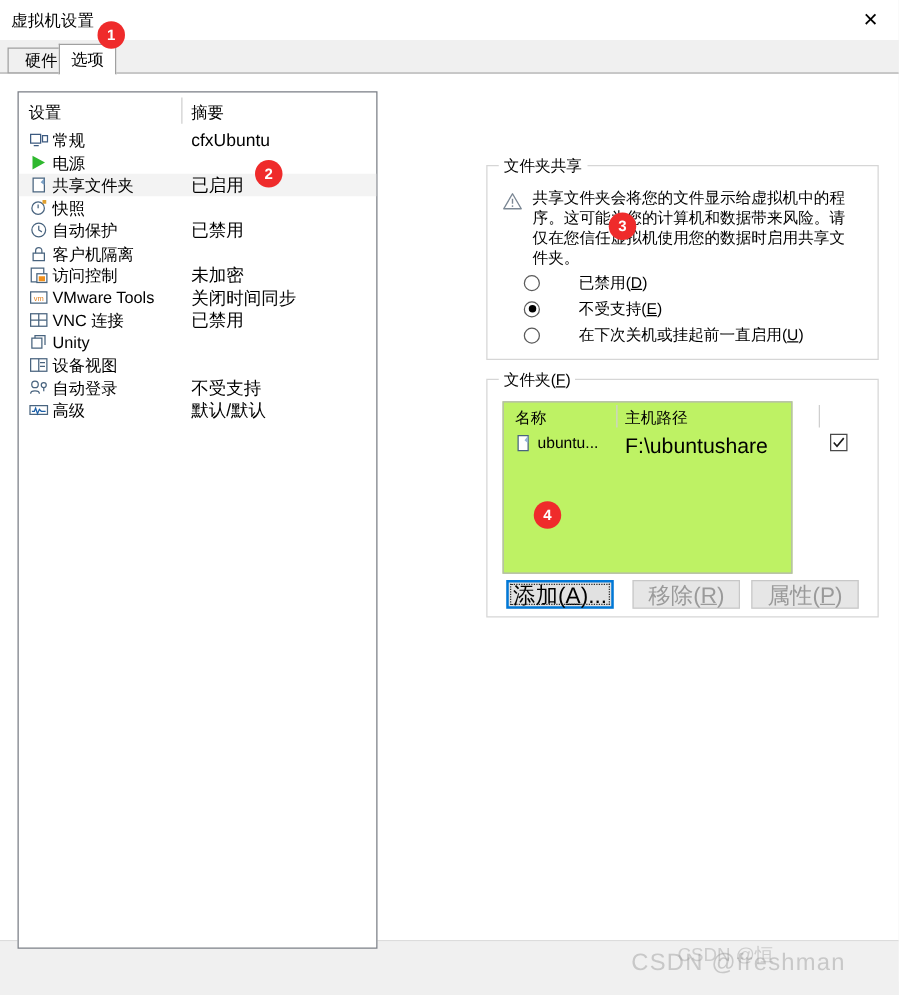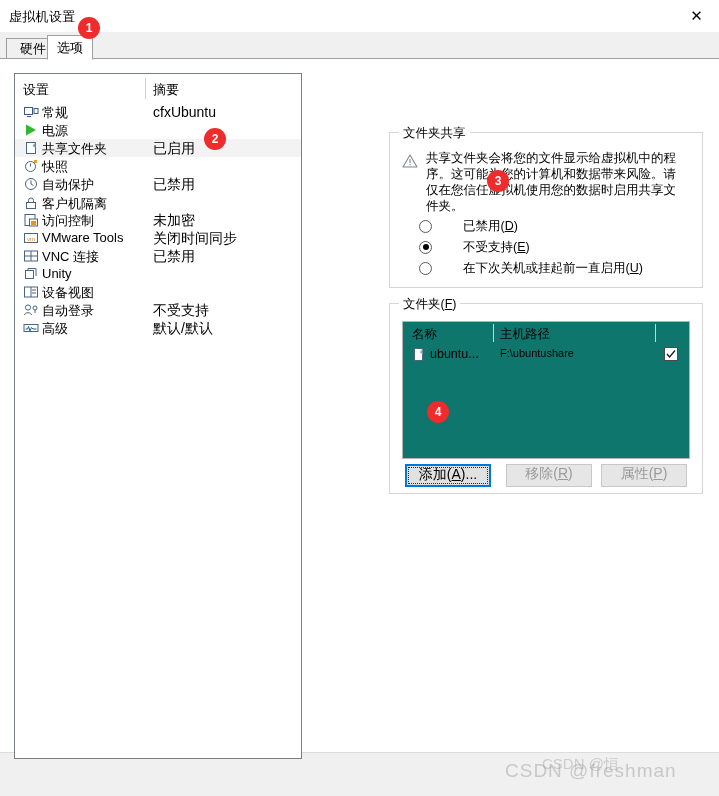--- a/index.html
+++ b/index.html
@@ -126,47 +126,47 @@
   }
   .radio-mark.on::after{
     content:"";position:absolute;left:2.5px;top:2.5px;width:6px;height:6px;
     border-radius:50%;background:#000;
   }
   .radio-label{font-size:12.5px;white-space:nowrap;}
   .mn{text-decoration:underline;}
 
   
   .flist{
-    position:absolute;left:12px;top:17px;width:288px;height:138px;
-    border:1px solid #b4b4b4;background:#0f766e;box-sizing:border-box;
+    position:absolute;left:12px;top:17px;width:232px;height:138px;
+    border:1px solid #b4b4b4;background:#bef264;box-sizing:border-box;
   }
   .flist-head{
     position:absolute;left:0;top:0;width:286px;height:22px;
   }
   .fh{position:absolute;top:4px;font-size:12.5px;}
   .fh.n{left:9px;}
   .fh.p{left:97px;}
   .fsep{position:absolute;top:2px;width:1px;height:18px;background:#cfcfcf;}
   .fsep.s1{left:90px;}
   .fsep.s2{left:252px;}
   .frow{position:absolute;left:0;top:23px;width:286px;height:20px;}
   .frow .fico{position:absolute;left:9px;top:2px;width:14px;height:15px;}
   .frow .fname{position:absolute;left:27px;top:2px;font-size:12.5px;}
-  .frow .fpath{position:absolute;left:97px;top:2px;font-size:11px;}
+  .frow .fpath{position:absolute;left:97px;top:2px;font-size:17px;}
   .frow .fchk{
     position:absolute;left:261px;top:2px;width:14px;height:14px;
     border:1px solid #4a4a4a;background:#fff;box-sizing:border-box;
   }
   .frow .fchk svg{position:absolute;left:1px;top:1px;}
 
   .btn{
     position:absolute;height:23px;
     border:1px solid #adadad;background:#e1e1e1;
-    display:flex;align-items:flex-start;justify-content:center;
-    font-size:14px;color:#000;box-sizing:border-box;
+    display:flex;align-items:center;justify-content:center;
+    font-size:18px;color:#000;box-sizing:border-box;
   }
   .btn.disabled{color:#9a9a9a;border-color:#c8c8c8;background:#e6e6e6;}
   .btn.focused{
     border:2px solid #0078d7;background:#e1e1e1;
   }
   .btn.focused .fr{
     position:absolute;left:1px;top:1px;right:1px;bottom:1px;
     border:1px dotted #2b2b2b;
   }
   #btn-add{left:405px;top:405px;width:86px;}

